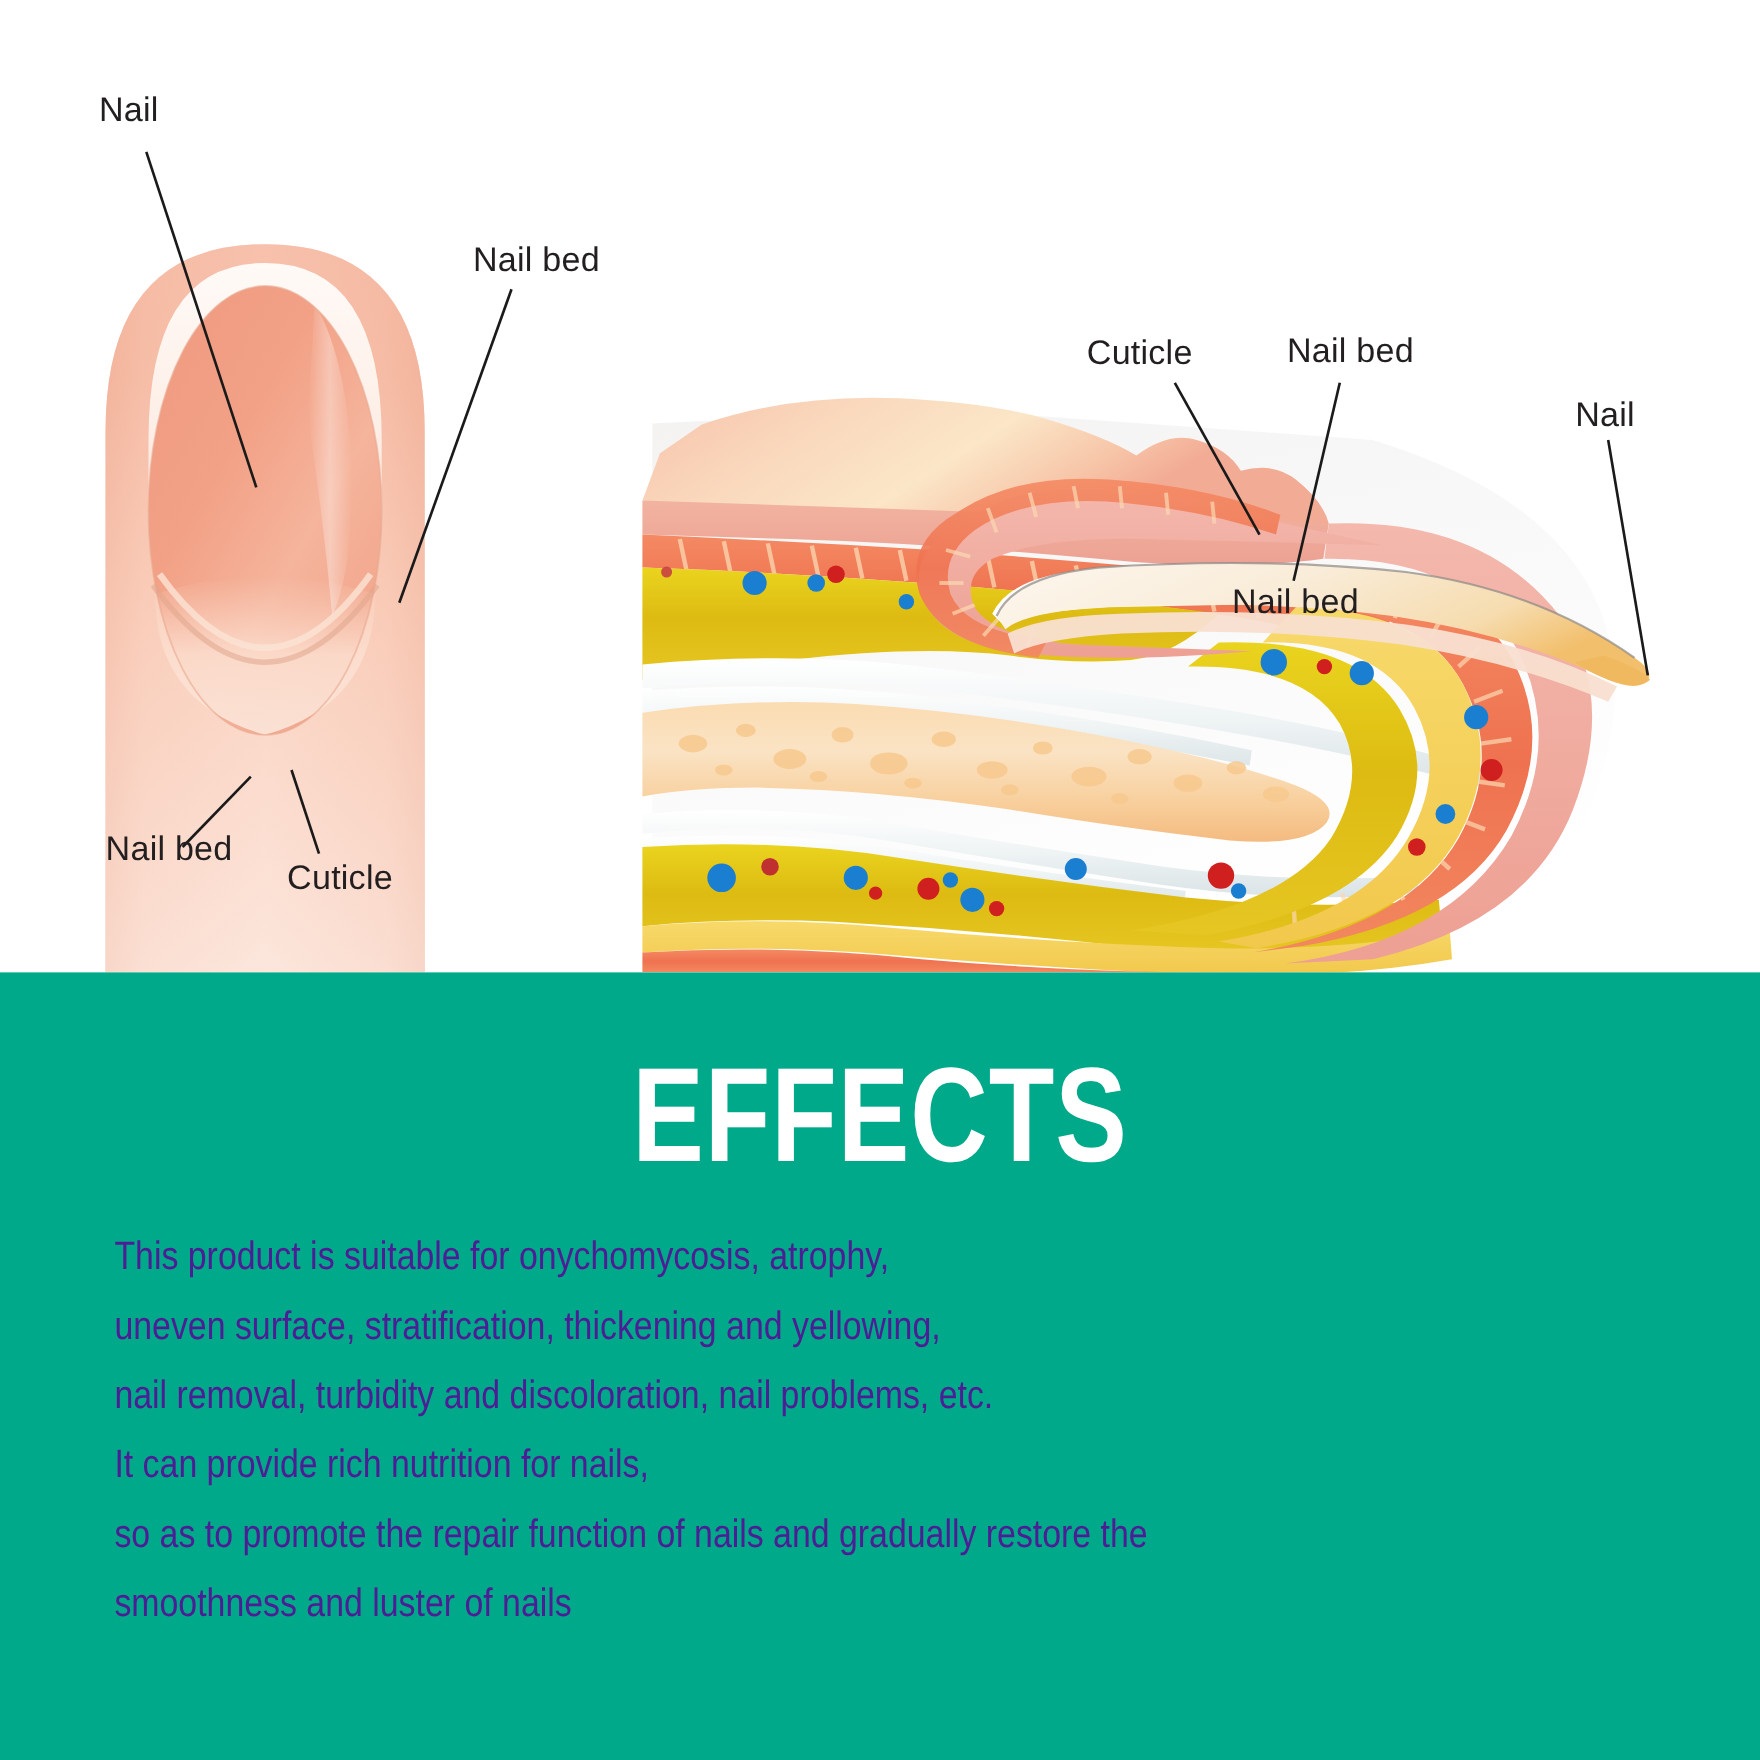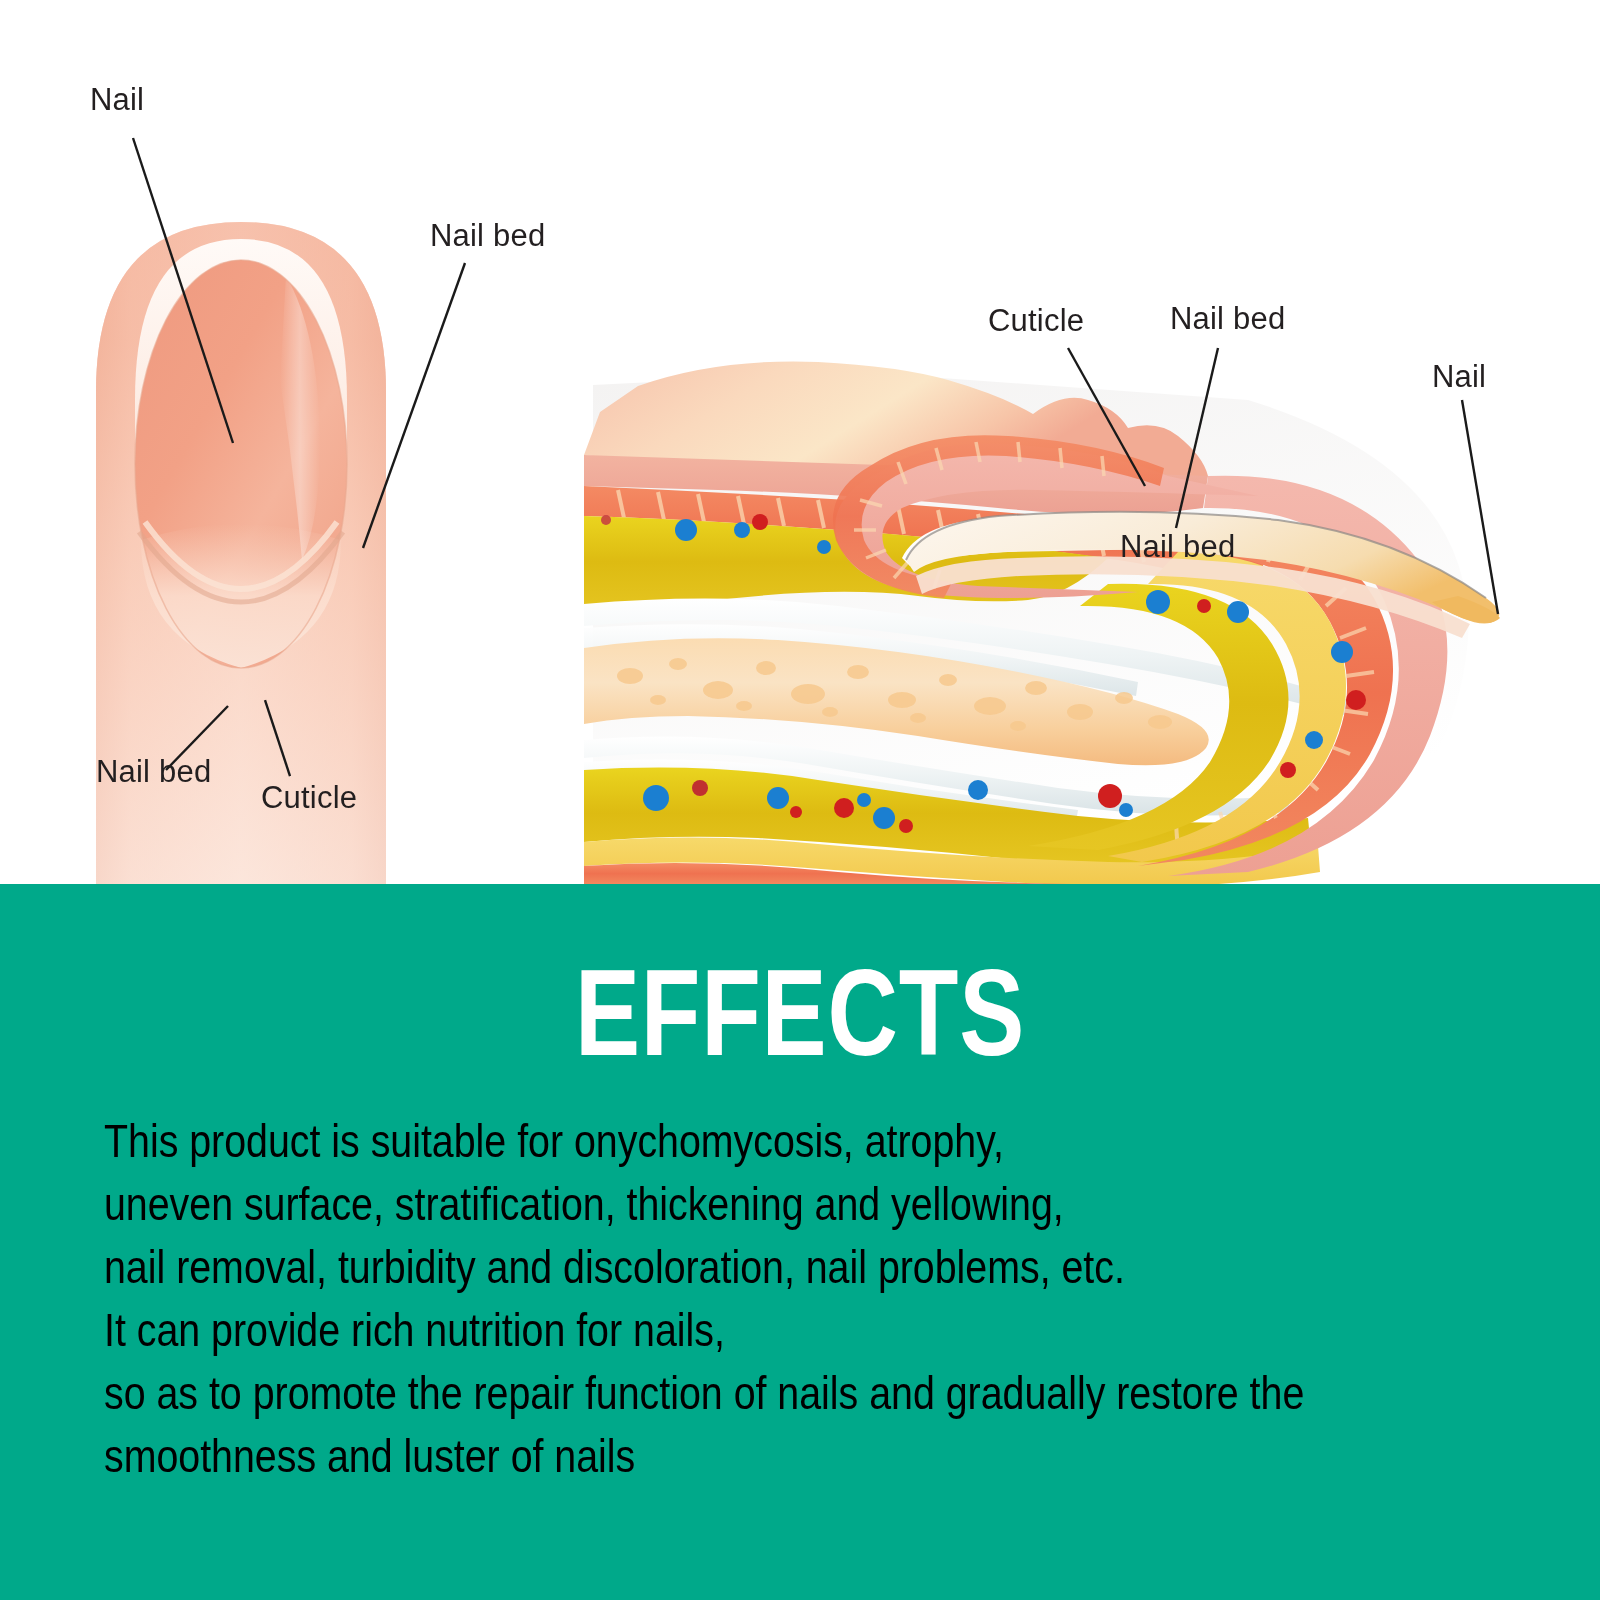--- a/index.html
+++ b/index.html
@@ -55,23 +55,23 @@
     font-size: 122px;
     line-height: 1;
     letter-spacing: 1px;
     transform: scaleX(0.80);
     transform-origin: 50% 50%;
   }
   #effects-body {
     position: absolute;
     left: 104px; top: 226px;
     width: 1420px;
-    color: #000000;
+    color: #4c1d95;
     font-family: "Liberation Sans", "DejaVu Sans", sans-serif;
-    font-size: 46px;
+    font-size: 36px;
     line-height: 63px;
   }
   #effects-body .eline {
     display: block;
     white-space: nowrap;
     transform: scaleX(0.855);
     transform-origin: 0 50%;
   }
 </style>
 </head>

